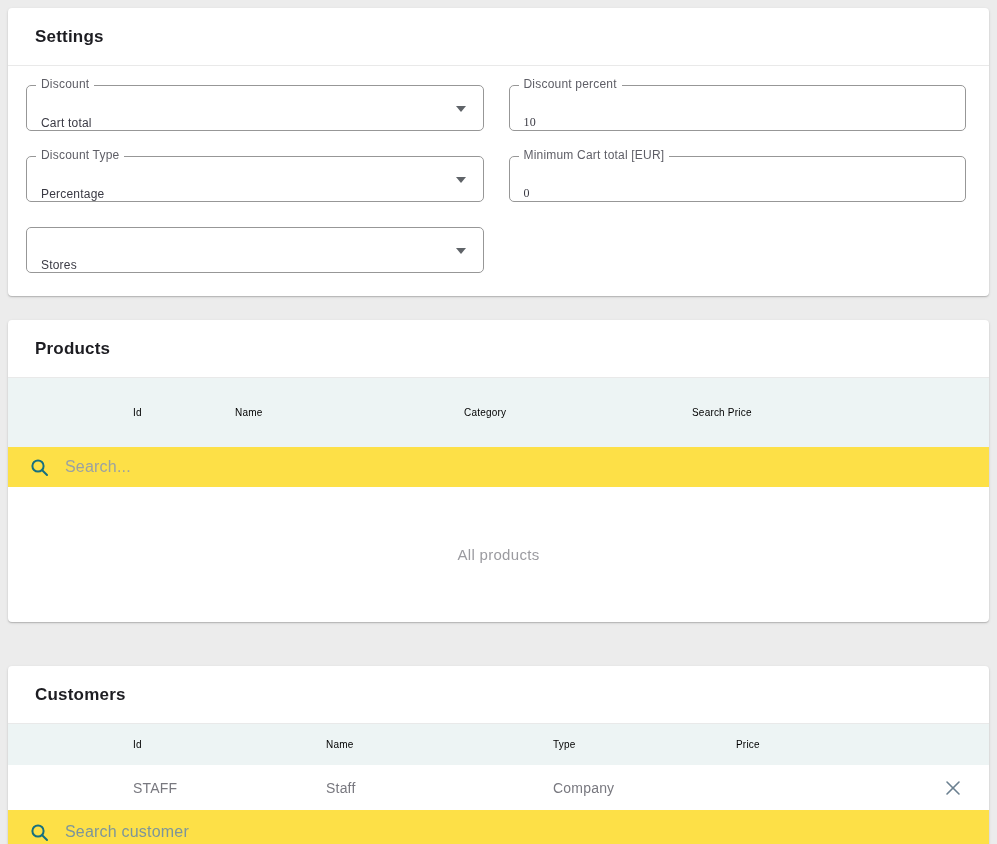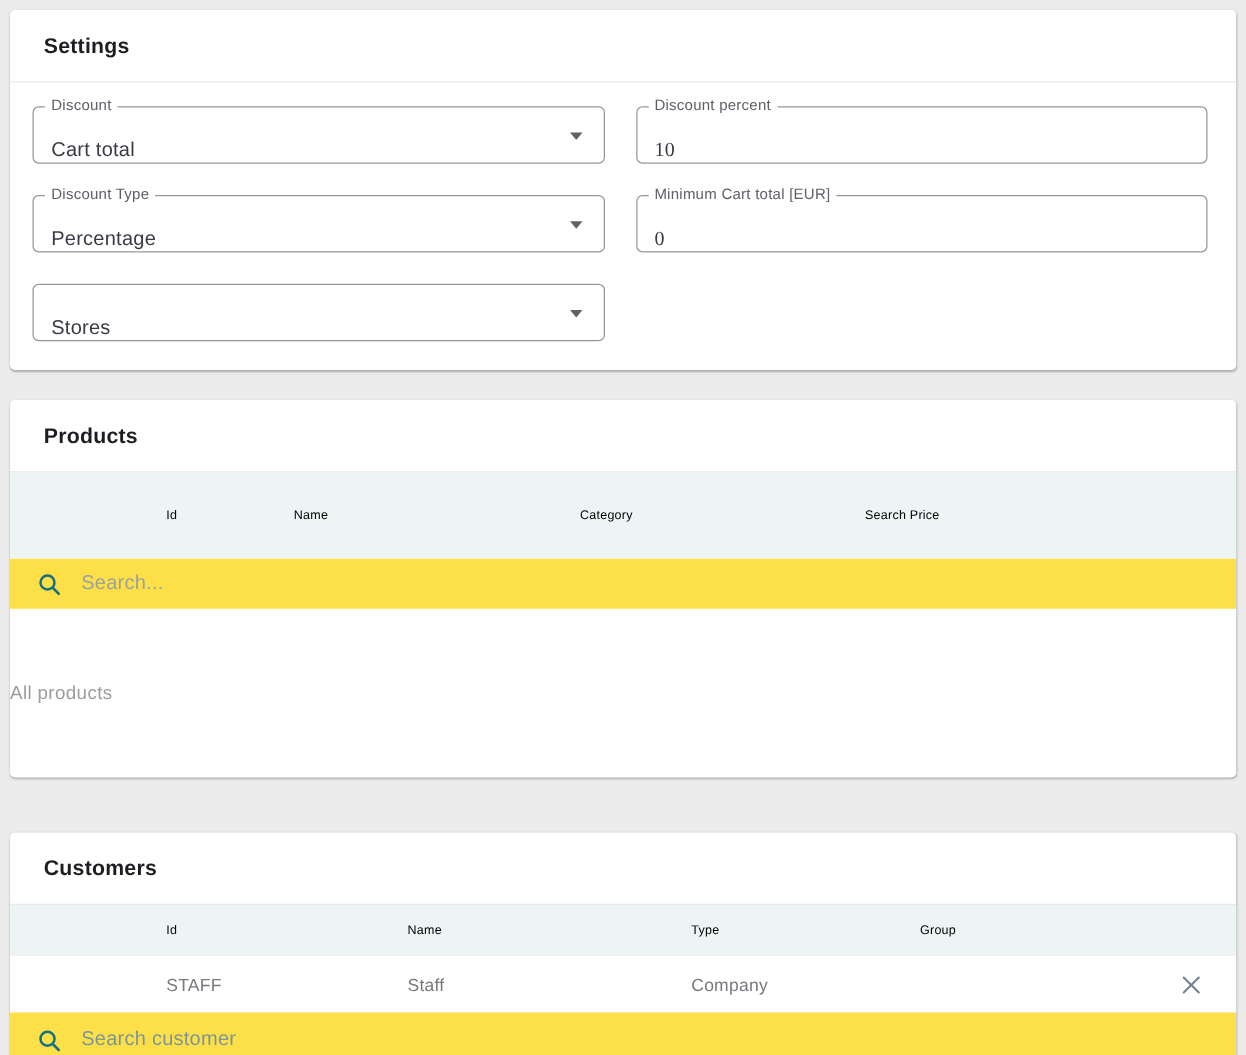--- a/index.html
+++ b/index.html
@@ -56,21 +56,21 @@
     top: -9px;
     left: 9px;
     background: #ffffff;
     padding: 0 5px;
     font-size: 12px;
     color: #5e5e66;
     letter-spacing: .2px;
     white-space: nowrap;
   }
   .mat-field .field-value {
-    font-size: 16px;
+    font-size: 12px;
     color: #3a3a44;
     letter-spacing: .2px;
   }
   .mat-field input.field-value {
     border: 0;
     outline: none;
     width: 100%;
     background: transparent;
     font-family: Liberation Serif, serif;
   }
@@ -126,20 +126,21 @@
     width: 400px;
     font-family: inherit;
   }
   .products-search input::placeholder { color: #9aa1a3; opacity: 1; }
   .customers-search input::placeholder { color: #7c959b; opacity: 1; }
 
   .empty-body {
     height: 135px;
     display: flex;
     align-items: center;
+    justify-content: center;
   }
   .empty-text { font-size: 15px; color: #9b9ba0; letter-spacing: .3px; }
 
   .data-row {
     background: #fff;
     display: grid;
     grid-template-columns: 318px 227px 183px 1fr 72px;
     align-items: center;
     height: 45px;
     font-size: 14px;
@@ -227,21 +228,21 @@
 
   <section class="card customers-card">
     <div class="card-title-row">
       <span class="card-title">Customers</span>
     </div>
 
     <div class="thead-row customers-head">
       <span class="th">Id</span>
       <span class="th">Name</span>
       <span class="th">Type</span>
-      <span class="th">Group</span>
+      <span class="th">Price</span>
       <span class="th"></span>
     </div>
 
     <div class="data-row">
       <span class="td">STAFF</span>
       <span class="td">Staff</span>
       <span class="td">Company</span>
       <span class="td"></span>
       <button class="row-action">
         <svg width="18" height="18" viewBox="0 0 18 18">

